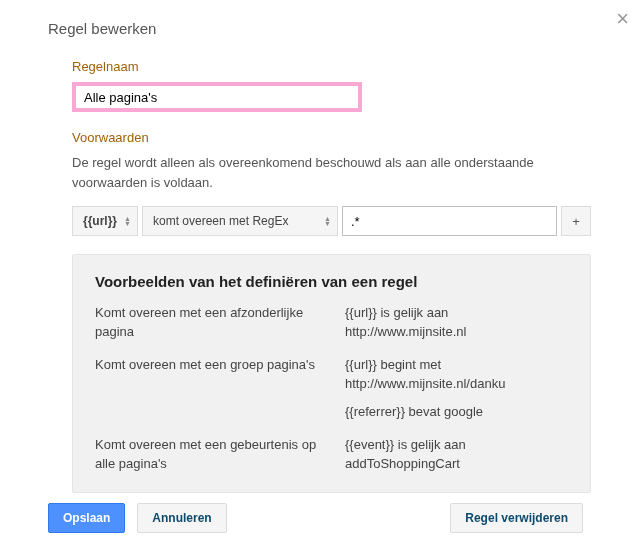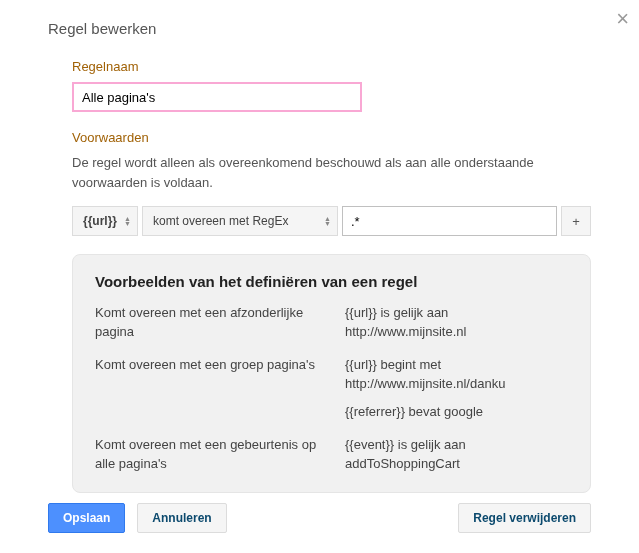--- a/index.html
+++ b/index.html
@@ -34,21 +34,21 @@
     .field-label {
       font-weight: normal;
       font-size: 13px;
       color: #a16207;
       margin-bottom: 8px;
     }
     .text-input {
       width: 290px;
       height: 30px;
       padding: 4px 8px;
-      border: 2px solid #f9a8d4;
+      border: 4px solid #f9a8d4;
       font-size: 13px;
       margin-bottom: 18px;
     }
     .desc {
       color: #555;
       line-height: 1.5;
       margin-bottom: 14px;
     }
     .cond-row {
       display: flex;
@@ -93,21 +93,21 @@
       display: flex;
       align-items: center;
       justify-content: center;
       font-size: 13px;
       color: #555;
       cursor: pointer;
     }
     .examples {
       border: 1px solid #e5e5e5;
       background: #f1f1f1;
-      border-radius: 8px;
+      border-radius: 2px;
       padding: 18px 22px 18px 22px;
     }
     .ex-title {
       font-weight: bold;
       font-size: 15px;
       color: #222;
       margin-bottom: 14px;
     }
     .ex-row { display: flex; margin-bottom: 14px; }
     .ex-row:last-child { margin-bottom: 0; }
@@ -122,21 +122,21 @@
       color: #444;
       line-height: 1.45;
     }
     .ex-right-block { margin-bottom: 10px; }
     .ex-right-block:last-child { margin-bottom: 0; }
     .footer {
       display: flex;
       align-items: center;
       padding: 20px 48px 20px 48px;
       position: absolute;
-      bottom: 0; left: 0; right: 0;
+      bottom: 0; left: 0; right: 8px;
     }
     .btn {
       height: 30px;
       padding: 0 14px;
       border-radius: 2px;
       font-size: 12px;
       font-weight: bold;
       cursor: pointer;
       display: inline-flex;
       align-items: center;

